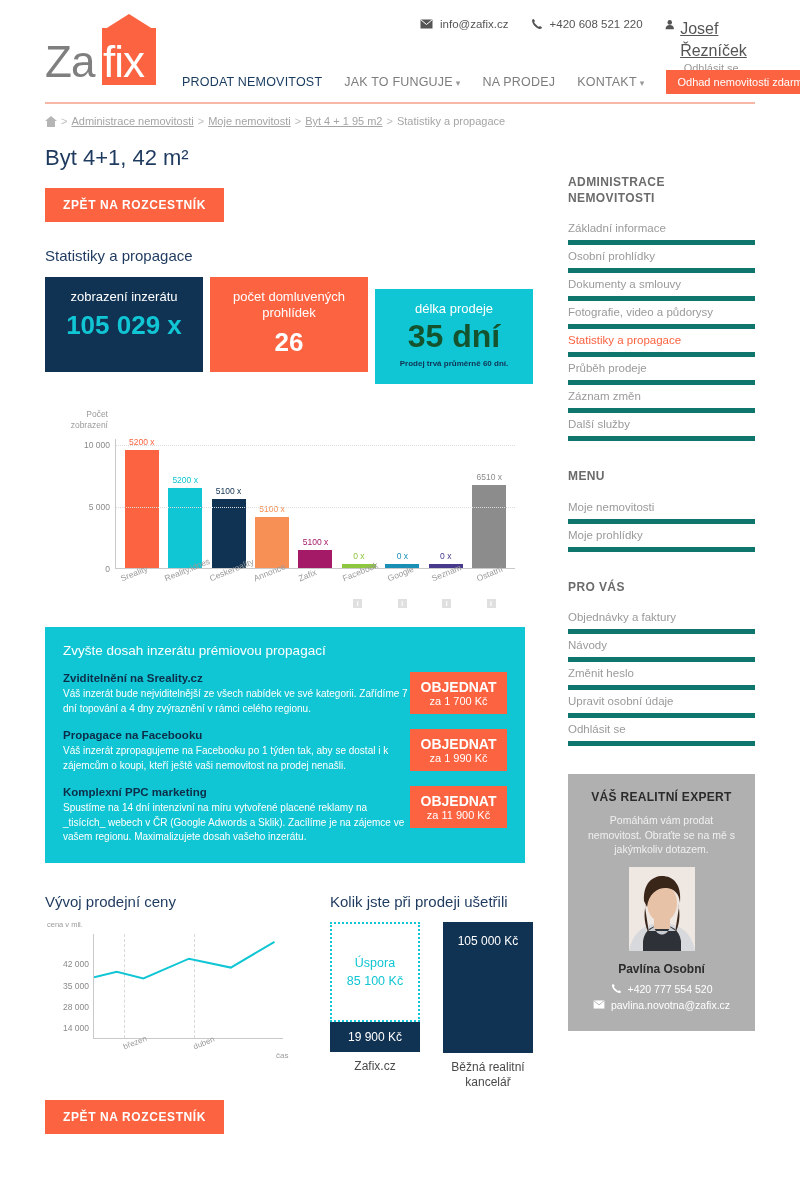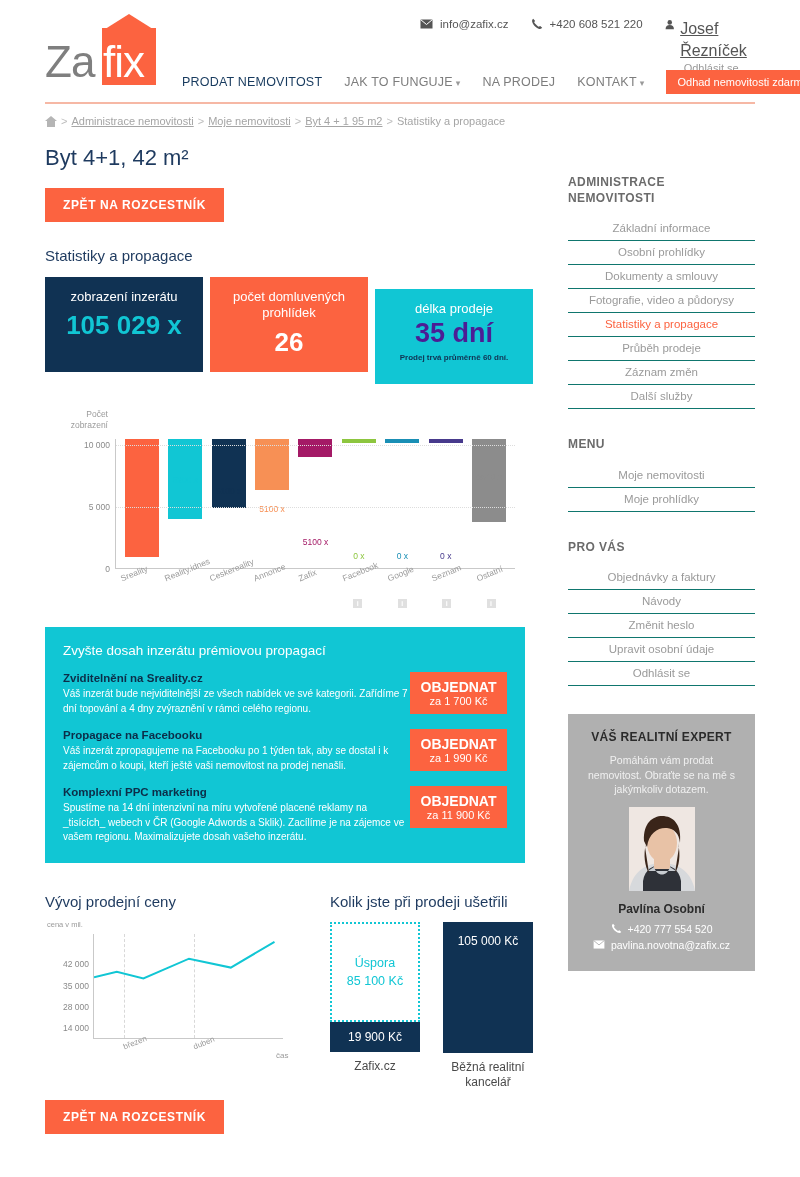--- a/index.html
+++ b/index.html
@@ -85,35 +85,35 @@
 
   .stat-row { display:flex; gap:7px; }
   .stat-card { width:158px; height:95px; text-align:center; padding-top:12px; }
   .stat-card.navy  { background:#103253; }
   .stat-card.orange{ background:#fc6340; }
   .stat-card.teal  { background:#11c6d4;margin-top:12px; }
   .stat-label { color:#ffffff; font-size:13px; line-height:1.25; }
   .stat-value { font-size:26px; font-weight:bold; margin-top:5px; }
   .stat-card.navy .stat-value  { color:#11c6d4; }
   .stat-card.orange .stat-value{ color:#ffffff; }
-  .stat-card.teal .stat-value  { color:#4c1d95; font-size:27px; margin-top:1px;}
+  .stat-card.teal .stat-value  { color:#14532d; font-size:32px; margin-top:1px;}
   .stat-note { color:#103253; font-size:8px; font-weight:bold; margin-top:4px; }
 
   
   .chart-wrap { position:relative; margin-top:25px; height:200px; width:480px; }
   .ylab { position:absolute; left:8px; top:0px; font-size:8.5px; color:#9a9a9a;
           text-align:right; width:55px; line-height:1.25; }
   .plot { position:absolute; left:70px; top:30px; width:400px; height:130px;
           border-left:1.5px solid #c9c9c9; border-bottom:1.5px solid #c9c9c9; }
   .ytick { position:absolute; right:100%; margin-right:6px; font-size:8.5px; color:#8a8a8a; transform:translateY(-50%); white-space:nowrap;}
   .gridline { position:absolute; left:0; width:100%; border-top:1px dotted #ddd; }
   .bars { position:absolute; left:0; bottom:0; width:100%; height:100%;
           display:flex; align-items:flex-end; justify-content:space-between; padding:0 4px; }
   .bar-col { position:relative; width:56px; display:flex; flex-direction:column;
-             align-items:center; height:100%; }
+             align-items:center; justify-content:flex-end; height:100%; }
   .bar { width:34px; }
   .bar-val { position:absolute; bottom:100%; margin-bottom:3px; font-size:8.5px;
              white-space:nowrap; font-weight:normal; }
   .xlabels { position:absolute; left:70px; top:163px; width:400px; height:40px; }
   .xlab { position:absolute; font-size:8.5px; color:#9a9a9a;
           transform:rotate(-22deg); transform-origin:left top; white-space:nowrap; }
   .info-i { position:absolute; width:9px; height:9px; background:#e0e0e0; color:#fff;
             font-size:7px; text-align:center; line-height:9px; font-weight:bold; }
 
   
@@ -150,21 +150,21 @@
   .usp-box .u1 { color:#11c6d4; font-size:12.5px; }
   .usp-box .u2 { color:#11c6d4; font-size:12.5px; margin-top:4px; }
   .navy-box { background:#103253; color:#fff; width:90px; display:flex;
               align-items:center; justify-content:center; font-size:12px; }
   .save-label { font-size:12px; color:#4a4a4a; margin-top:7px; line-height:1.25; }
 
   
   .side-h { font-size:12px; font-weight:bold; color:#6b6b6b; letter-spacing:.4px;
             line-height:1.3; margin:0 0 11px 0; }
   .side-list { list-style:none; margin:0 0 28px 0; padding:0; }
-  .side-list li { border-bottom:1px solid #0f766e;text-align:center; }
+  .side-list li { border-bottom:5px solid #0f766e; }
   .side-list a { display:block; padding:5px 0 6px 0; color:#9a9a9a;
                  text-decoration:none; font-size:11.5px; }
   .side-list a.active { color:#fc6340; }
 
   .expert { background:#b0b0b0; padding:16px 14px 16px 14px; width:187px; text-align:center; margin-top:14px;}
   .expert h4 { margin:0 0 9px 0; font-size:12px; font-weight:bold; color:#2b2b2b; letter-spacing:.3px; }
   .expert p { margin:0 0 11px 0; font-size:10.5px; color:#f0f0f0; line-height:1.35; }
   .avatar { width:66px; height:84px; margin:0 auto 11px auto; background:#d8c5b8;
             position:relative; overflow:hidden; }
   .expert .ename { font-size:12px; font-weight:bold; color:#2b2b2b; margin-bottom:7px; }

